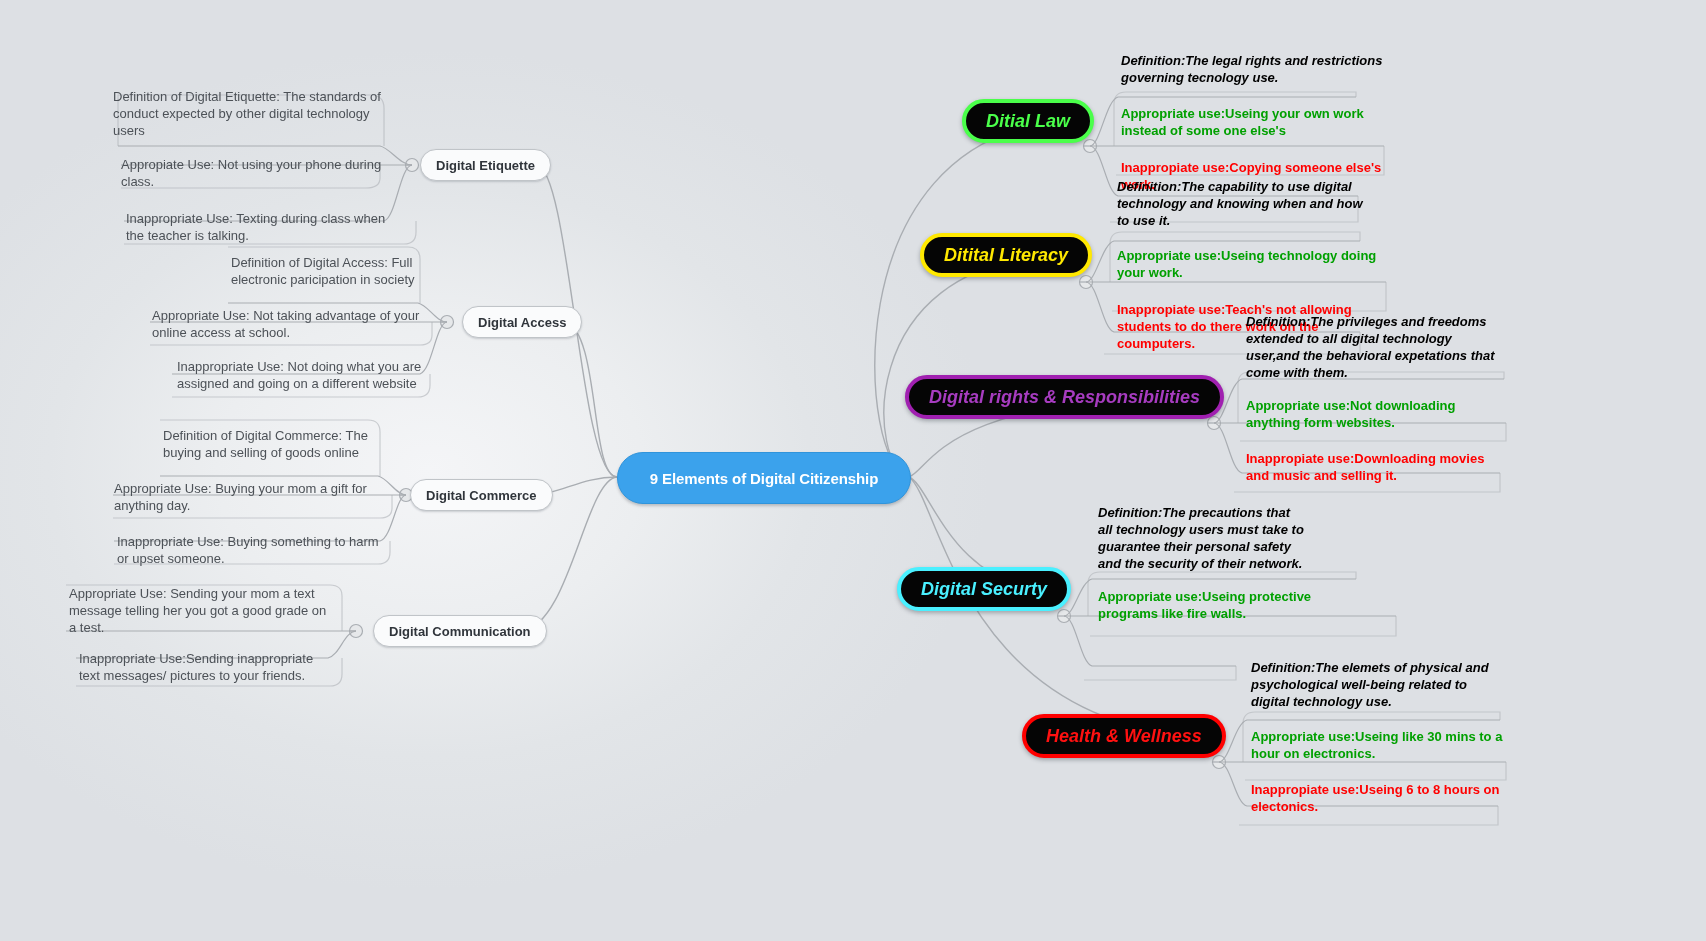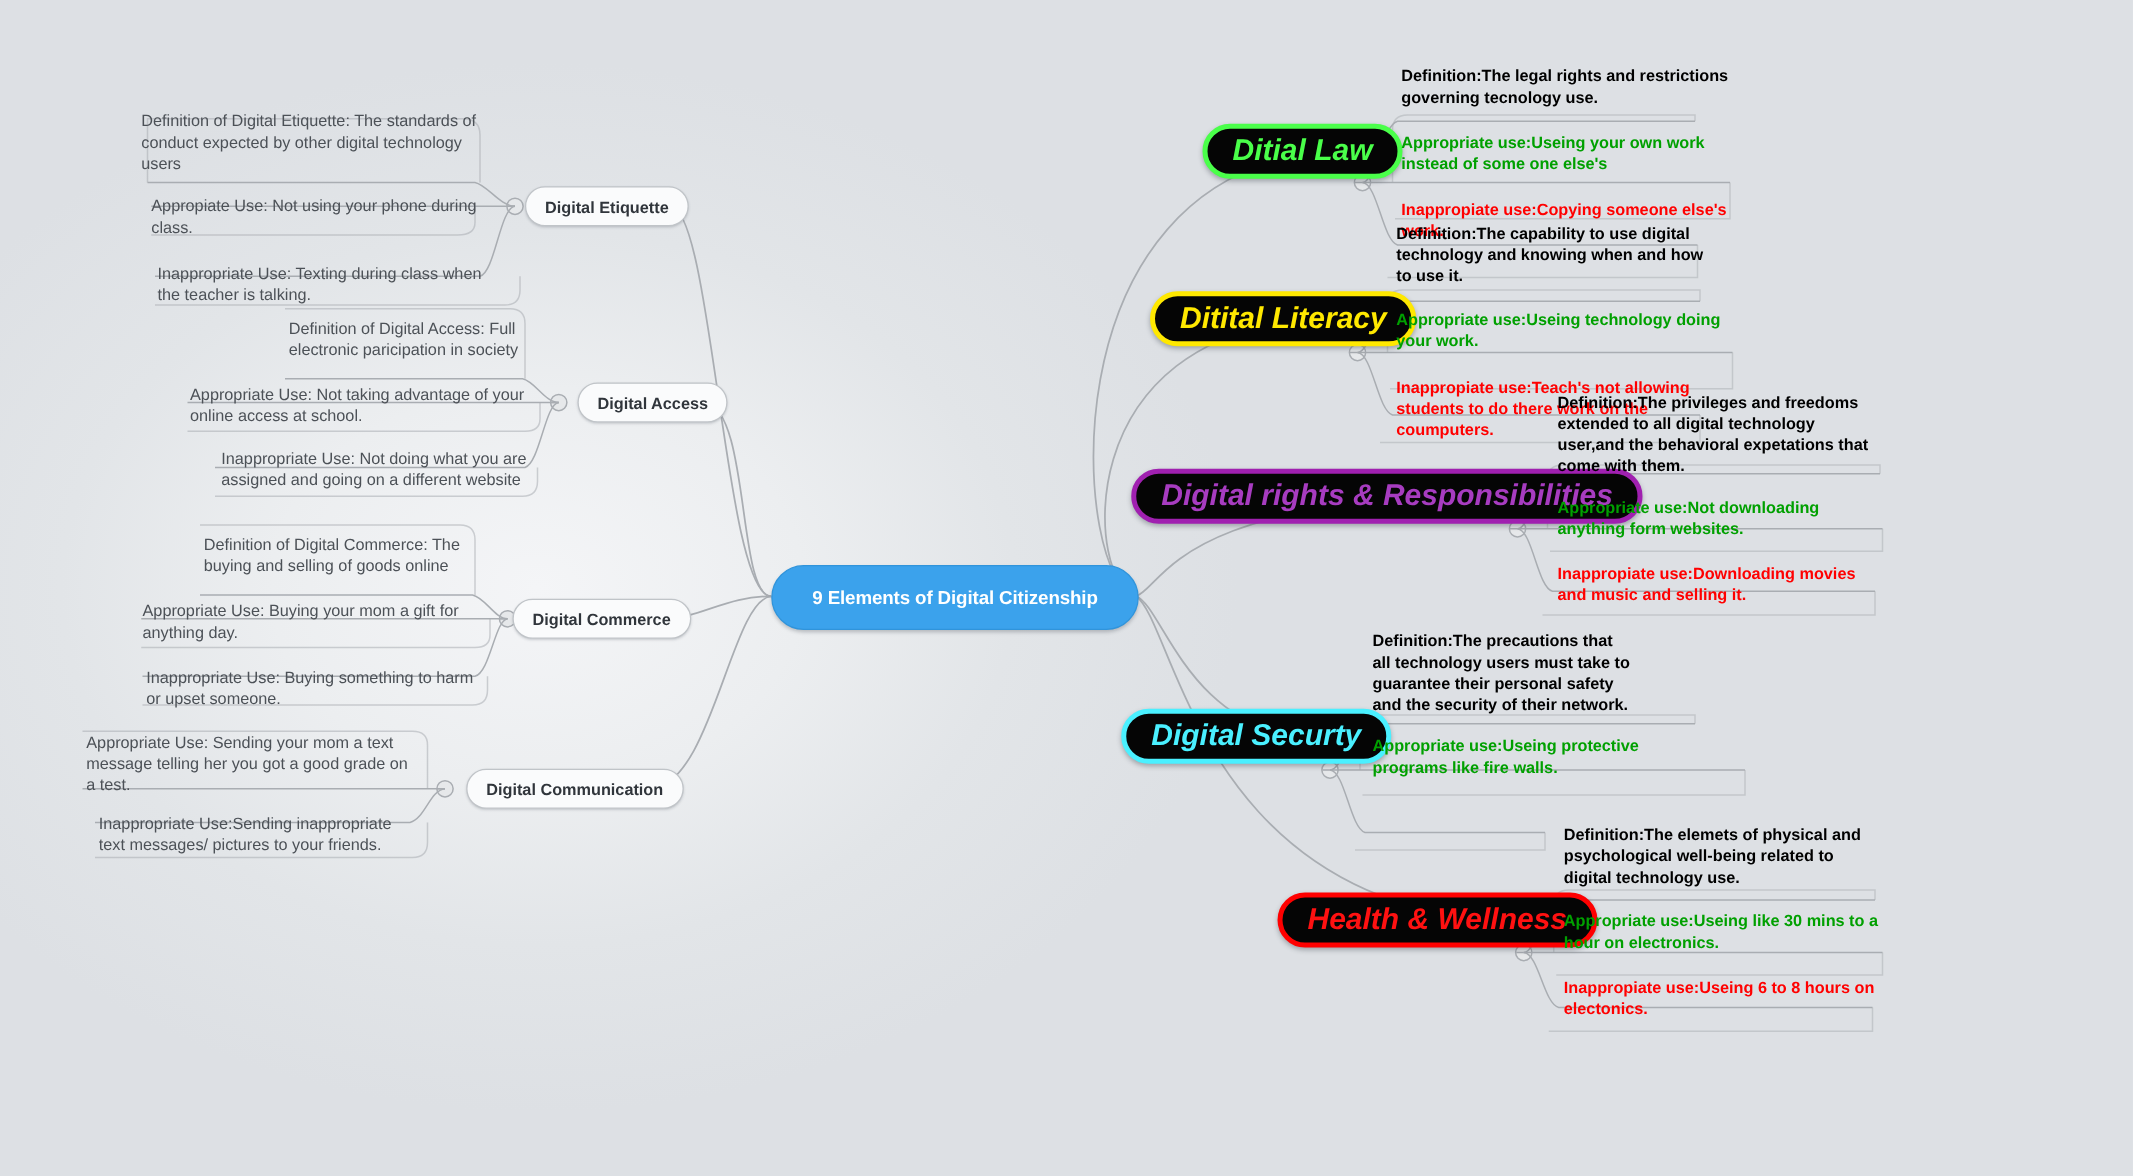--- a/index.html
+++ b/index.html
@@ -69,41 +69,41 @@
 
   
   .pill {
     position: absolute;
     height: 44px;
     border-radius: 24px;
     background: #050505;
     display: flex;
     align-items: center;
     justify-content: center;
-    font-size: 24px;
+    font-size: 18px;
     font-weight: bold;
     font-style: italic;
     box-sizing: border-box;
     padding: 16px 20px;
     white-space: nowrap;
     box-shadow: 0 2px 4px rgba(40,48,56,.35);
     border-width: 4px;
     border-style: solid;
   }
 
   
   .leaf {
     position: absolute;
     box-sizing: border-box;
     font-size: 13px;
     line-height: 17px;
     color: #4c5157;
   }
   .leaf.bold   { font-weight: bold; }
-  .leaf.italic { font-weight: bold; color: #000; }
+  .leaf.italic { font-style: italic; font-weight: bold; color: #000; }
 </style>
 </head>
 <body>
 
 <div id="canvas">
 
   <svg id="wires" viewBox="0 0 1706 941">
     <g fill="none" stroke="#a9adb2" stroke-width="1.4">
 
       <path d="M617 477 C 580 477, 570 170, 537 165"></path>

